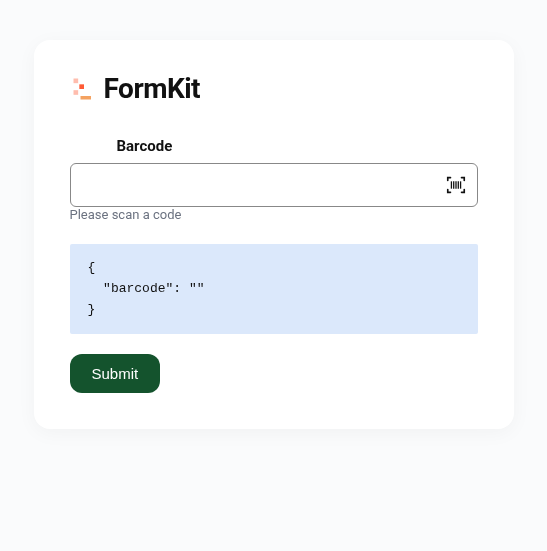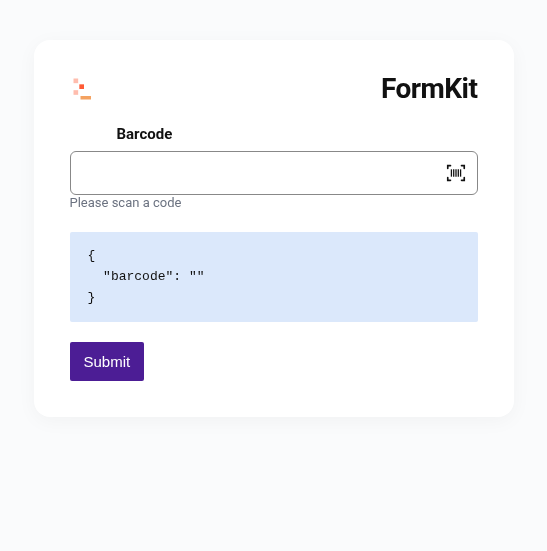--- a/index.html
+++ b/index.html
@@ -17,23 +17,23 @@
       background: #fff;
       border-radius: 16px;
       box-shadow: 0 4px 20px rgba(0,0,0,0.04);
       padding: 32px 36px 36px;
       width: 100%;
       max-width: 480px;
     }
     .logo-wrap {
       display: flex;
       align-items: center;
-      justify-content: space-between;
+      justify-content: flex-start;
       gap: 6px;
-      margin-bottom: 20px;
+      margin-bottom: 32px;
     }
     .logo-icon {
       width: 28px;
       height: 28px;
       display: block;
     }
     .logo-text {
       font-size: 28px;
       font-weight: 700;
       color: #111;
@@ -86,25 +86,25 @@
       font-family: "SFMono-Regular", Consolas, "Liberation Mono", Menlo, monospace;
       font-size: 13px;
       line-height: 1.6;
       color: #111;
       white-space: pre;
       margin-top: 22px;
       border-radius: 2px;
     }
     .submit-btn {
       margin-top: 20px;
-      background: #4c1d95;
+      background: #14532d;
       color: #fff;
       border: none;
-      border-radius: 2px;
-      padding: 11px 14px;
+      border-radius: 12px;
+      padding: 11px 22px;
       font-size: 15px;
       font-weight: 500;
       cursor: pointer;
     }
   </style>
 </head>
 <body>
 
 <div class="card">
 

